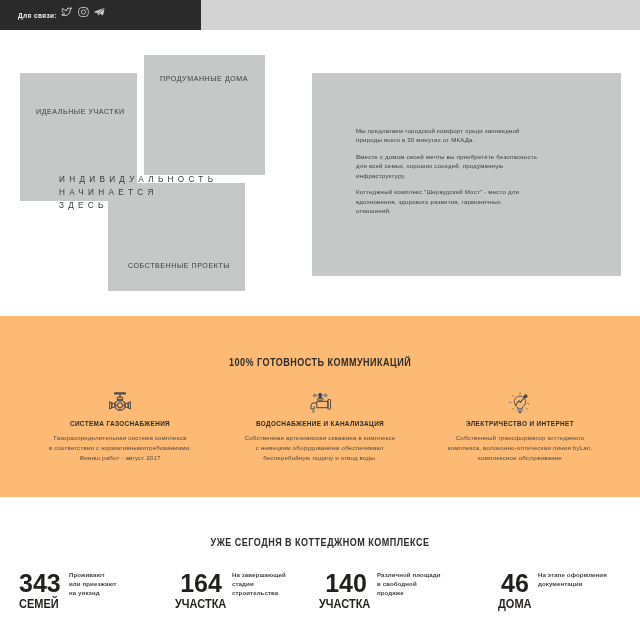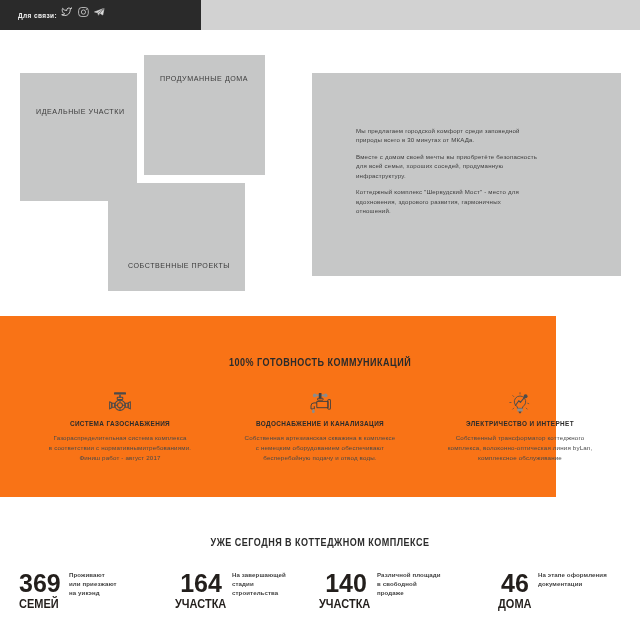--- a/index.html
+++ b/index.html
@@ -54,22 +54,22 @@
   }
 
   .hero-copy {
     position: absolute; left: 356px; top: 96px; width: 181.4px;
     font-size: 6.1px; letter-spacing: 0.2px; line-height: 9.4px; color: #3c3c3c;
   }
   .hero-copy p { margin-bottom: 7.2px; }
 
   
   .features {
-    position: absolute; left: 0; top: 316px; width: 556px; height: 181px;
-    background: #f97316;
+    position: absolute; left: 0; top: 316px; width: 640px; height: 181px;
+    background: #fdba74;
   }
   .features-title {
     position: absolute; left: 0; top: 40px; width: 640px; text-align: center;
     font-size: 11px; font-weight: bold; letter-spacing: 0.6px; color: #2b2b2b;
     transform: scaleX(0.82); transform-origin: center top;
   }
   .feature-cols {
     position: absolute; left: 20px; top: 65px; width: 600px;
     display: flex;
   }
@@ -143,20 +143,23 @@
 </div>
 
 <div class="hero">
   <div class="tile" id="tile-big"></div>
   <div class="tile" id="tile1"></div>
   <div class="tile-label" id="tile1-label">ИДЕАЛЬНЫЕ УЧАСТКИ</div>
   <div class="tile" id="tile2"></div>
   <div class="tile-label" id="tile2-label">ПРОДУМАННЫЕ ДОМА</div>
   <div class="tile" id="tile3"></div>
   <div class="tile-label" id="tile3-label">СОБСТВЕННЫЕ ПРОЕКТЫ</div>
+  <div class="hero-slogan">ИНДИВИДУАЛЬНОСТЬ
+НАЧИНАЕТСЯ
+ЗДЕСЬ</div>
   <div class="hero-copy">
     <p>Мы предлагаем городской комфорт среди заповедной природы всего в 30 минутах от МКАДа.</p>
     <p>Вместе с домом своей мечты вы приобретёте безопасность для всей семьи, хороших соседей, продуманную инфраструктуру.</p>
     <p>Коттеджный комплекс "Шервудский Мост" - место для вдохновения, здорового развития, гармоничных отношений.</p>
   </div>
 </div>
 
 <div class="features">
   <div class="features-title">100% ГОТОВНОСТЬ КОММУНИКАЦИЙ</div>
   <div class="feature-cols">
@@ -224,21 +227,21 @@
 комплекса, волоконно-оптическая линия byLan,
 комплексное обслуживание</div>
     </div>
   </div>
 </div>
 
 <div class="stats-title">УЖЕ СЕГОДНЯ В КОТТЕДЖНОМ КОМПЛЕКСЕ</div>
 <div class="stats">
   <div class="stat">
     <div class="stat-numwrap">
-      <div class="stat-number">369</div>
+      <div class="stat-number">343</div>
       <div class="stat-unit">СЕМЕЙ</div>
     </div>
     <div class="stat-desc">Проживают
 или приезжают
 на уикэнд</div>
   </div>
   <div class="stat">
     <div class="stat-numwrap">
       <div class="stat-number">164</div>
       <div class="stat-unit">УЧАСТКА</div>

